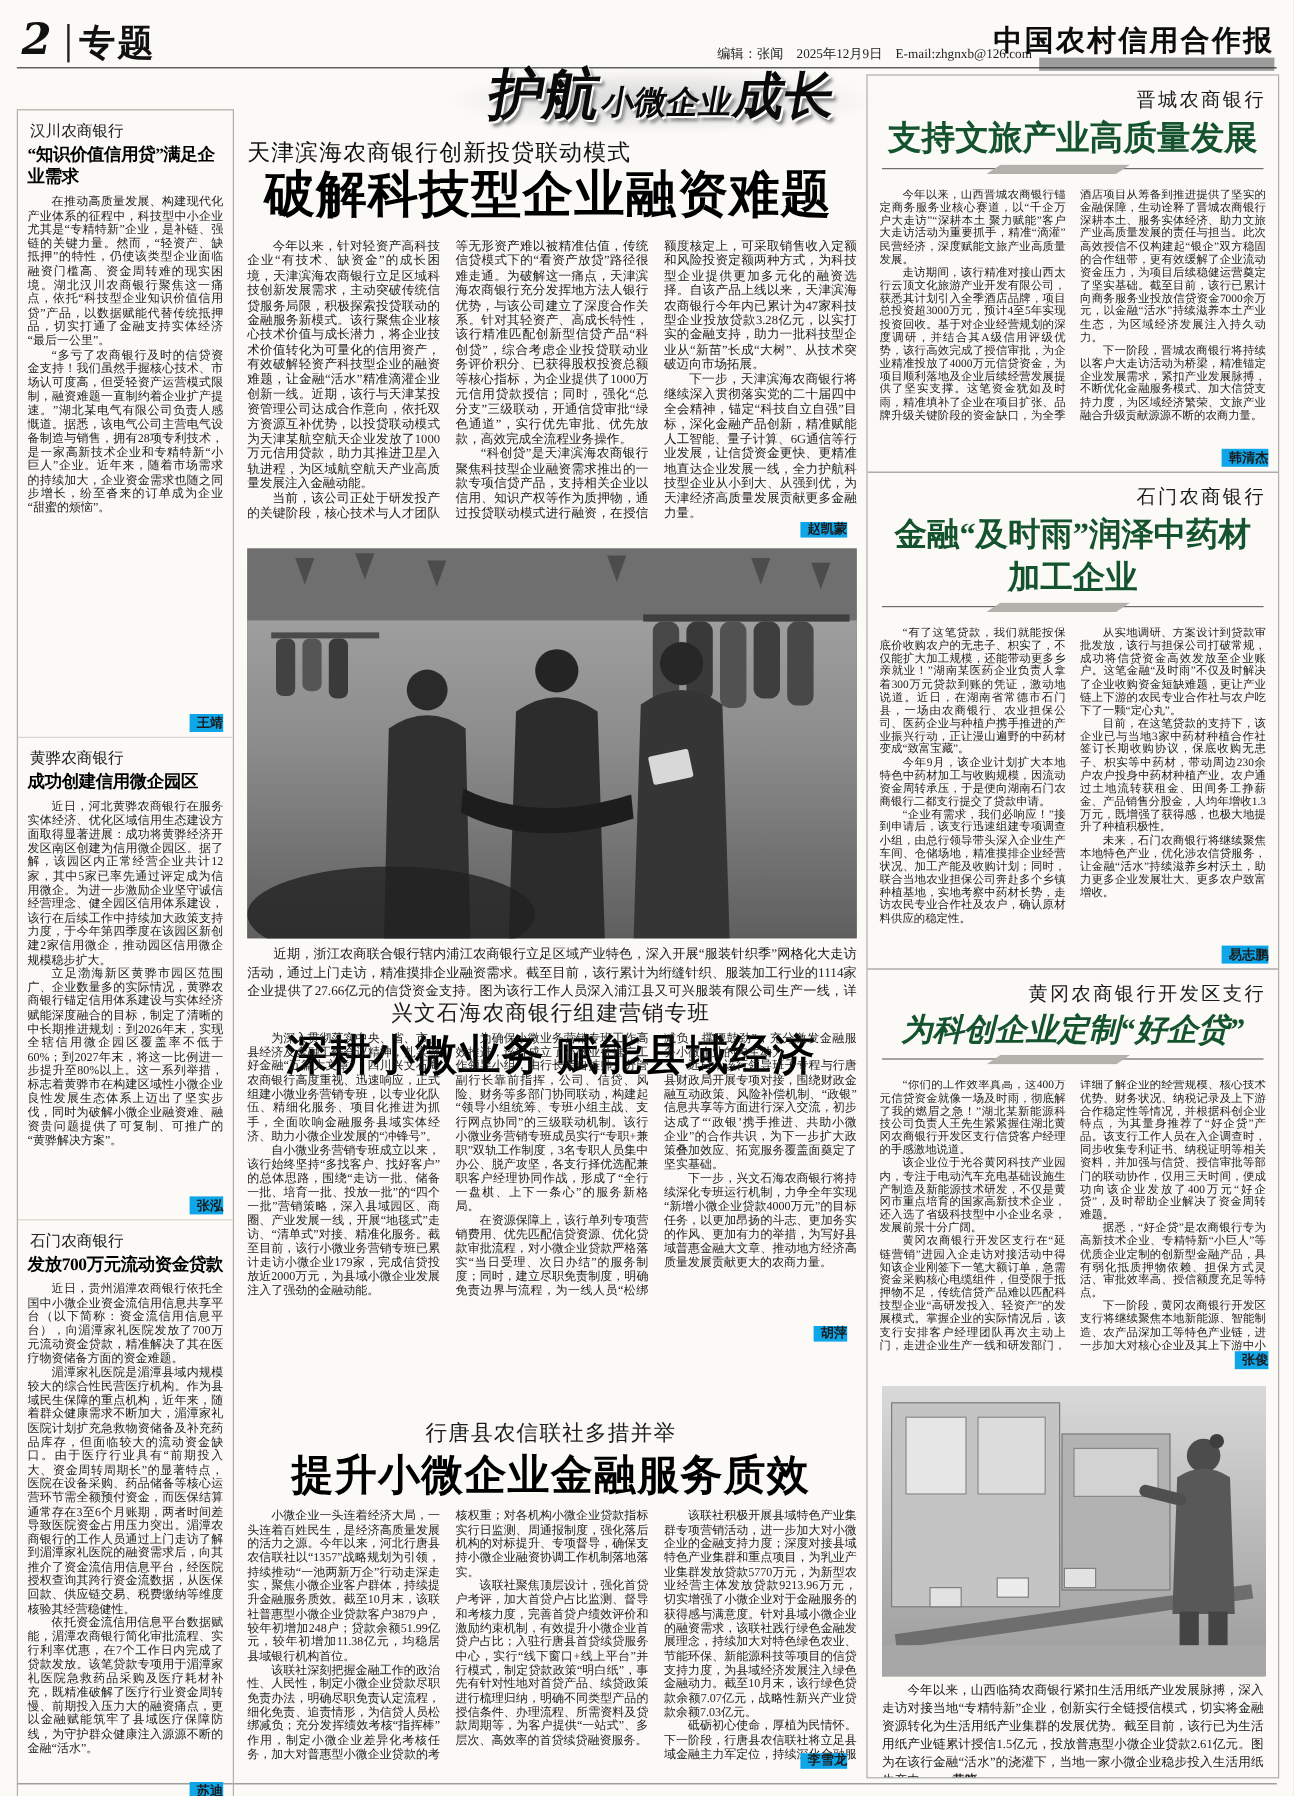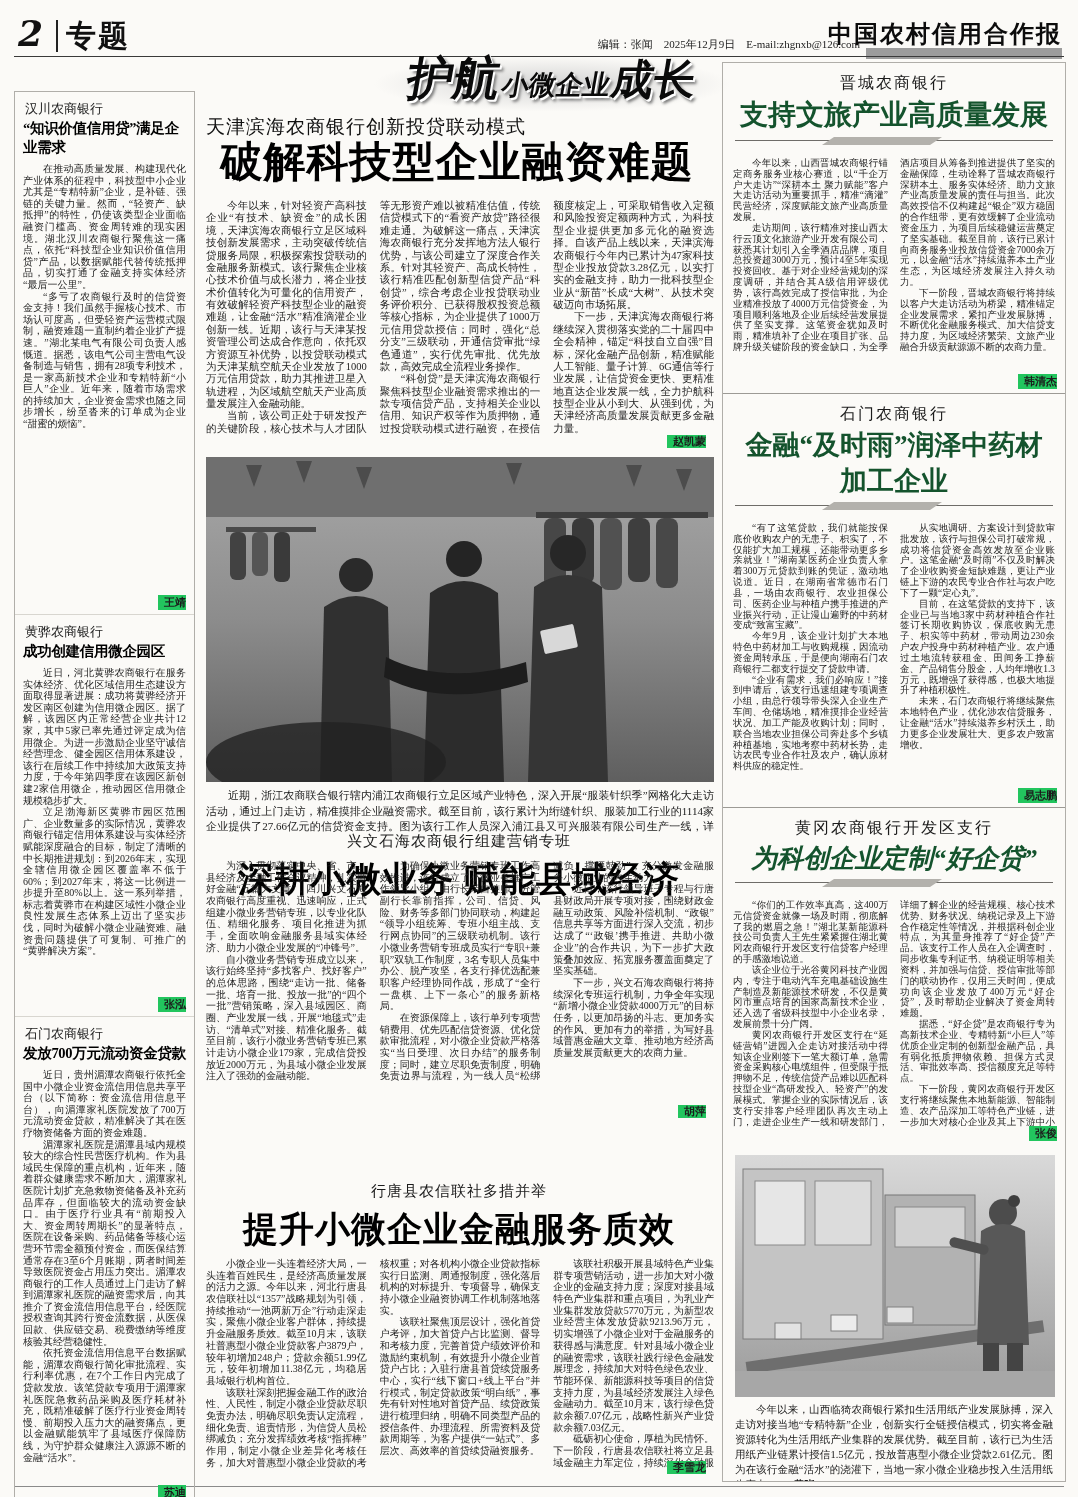--- a/index.html
+++ b/index.html
@@ -25,21 +25,21 @@
           background:radial-gradient(ellipse at center,#d4d4d4 0%,rgba(250,250,247,0) 70%);z-index:0;}
   .banner span{position:relative;z-index:1;font-family:"Liberation Sans",sans-serif;font-weight:900;
           color:#0a0a0a;display:inline-block;transform:skewX(-10deg);
           text-shadow:2px 2px 0 #ffffff,4px 4px 3px #7a7a7a;}
   .banner .b1{font-size:46px;}
   .banner .b2{font-size:27px;margin:0 2px;}
   .banner .b3{font-size:42px;}
   
   .para{margin:0;text-indent:2em;text-align:justify;}
   .byline{position:absolute;right:8px;bottom:4px;font-weight:bold;font-size:11px;
-          background:#22c55e;padding-left:6px;text-align:right;}
+          background:#0ea5e9;padding-left:6px;text-align:right;}
   .cap-byline{font-weight:bold;margin-left:14px;}
   
   .col-left{position:absolute;left:14px;top:75px;width:181px;height:1418px;
             border:1px solid #b0aea9;box-sizing:border-box;margin-top:16px;}
   .art-left{position:relative;overflow:hidden;padding:6px 8px 14px 8px;box-sizing:border-box;}
   .art-left.h1{height:522px;}
   .art-left.h2{height:402px;border-top:1px solid #d8d6d0;}
   .art-left.h3{height:488px;border-top:1px solid #d8d6d0;}
   .kicker-l{position:relative;font-size:13px;color:#222;margin:2px 0 1px 2px;}
   .title-l{margin:1px 0 6px 0;font-size:14.5px;font-weight:900;letter-spacing:-0.3px;color:#000;}
@@ -48,35 +48,35 @@
   .kicker-main{position:absolute;left:206px;top:114px;font-size:19px;letter-spacing:1px;color:#111;}
   .title-main{position:absolute;left:198px;top:134px;width:518px;margin:0;text-align:center;
         font-size:42px;font-weight:900;letter-spacing:1px;color:#000;}
   .body-main{position:absolute;left:206px;top:200px;width:508px;height:252px;overflow:hidden;
         column-count:3;column-gap:13px;font-size:10.5px;line-height:1.18;}
   .bodywrap{position:absolute;}
   .photo-main{position:absolute;left:206px;top:457px;width:508px;height:325px;background:#777;}
   .caption-main{position:absolute;left:206px;top:788px;width:508px;height:46px;overflow:hidden;
         font-size:11px;line-height:1.42;text-align:justify;color:#1a1a1a;text-indent:2em;}
   .kicker-c{position:absolute;width:510px;left:204px;margin:0;text-align:center;
-        font-size:15px;letter-spacing:1px;}
+        font-size:18px;letter-spacing:1px;}
   .title-c{position:absolute;width:510px;left:204px;margin:0;text-align:center;
         font-size:35px;font-weight:900;letter-spacing:1px;color:#000;}
   .body-c{position:absolute;left:206px;width:508px;overflow:hidden;
         column-count:3;column-gap:13px;font-size:10px;line-height:1.17;}
   #c2-kicker{top:832px;} #c2-title{top:856px;} #c2-body{top:860px;height:262px;}
   #c3-kicker{top:1182px;} #c3-title{top:1206px;} #c3-body{top:1258px;height:220px;}
   
   .col-right{position:absolute;left:722px;top:62px;width:344px;height:1420px;
         border:1px solid #b0aea9;box-sizing:border-box;}
   .art-right{position:relative;overflow:hidden;padding:8px 10px 14px 10px;box-sizing:border-box;}
   .art-right.r1{height:330px;}
   .art-right.r2{height:414px;border-top:1px solid #9c9a95;}
   .art-right.r3{height:338px;border-top:1px solid #9c9a95;}
-  .kicker-r{text-align:center;font-size:16px;letter-spacing:2px;margin:2px 0 2px 0;}
+  .kicker-r{text-align:right;font-size:16px;letter-spacing:2px;margin:2px 0 2px 0;}
   .title-r{text-align:center;font-weight:900;margin:2px 0 6px 0;color:#14532d;}
   .r1 .title-r{font-size:28px;} .r2 .title-r{font-size:27px;} .r3 .title-r{font-size:26px;font-style:italic;}
   .deco-rule{position:relative;height:9px;margin:0 2px 8px 2px;border-top:1px solid #6e6c68;}
   .deco-trapezoid{position:absolute;left:50%;top:-4px;transform:translateX(-60%);
         width:120px;height:8px;background:#b3b1ac;
         clip-path:polygon(10% 0,100% 0,90% 100%,0 100%);}
   .body-r{column-count:2;column-gap:12px;font-size:9.5px;line-height:1.14;
         height:calc(100% - 84px);overflow:hidden;text-align:justify;}
   .r2 .body-r{height:calc(100% - 76px);}
   .photo-right-wrap{position:relative;height:252px;padding:10px 12px 0 12px;box-sizing:border-box;}

